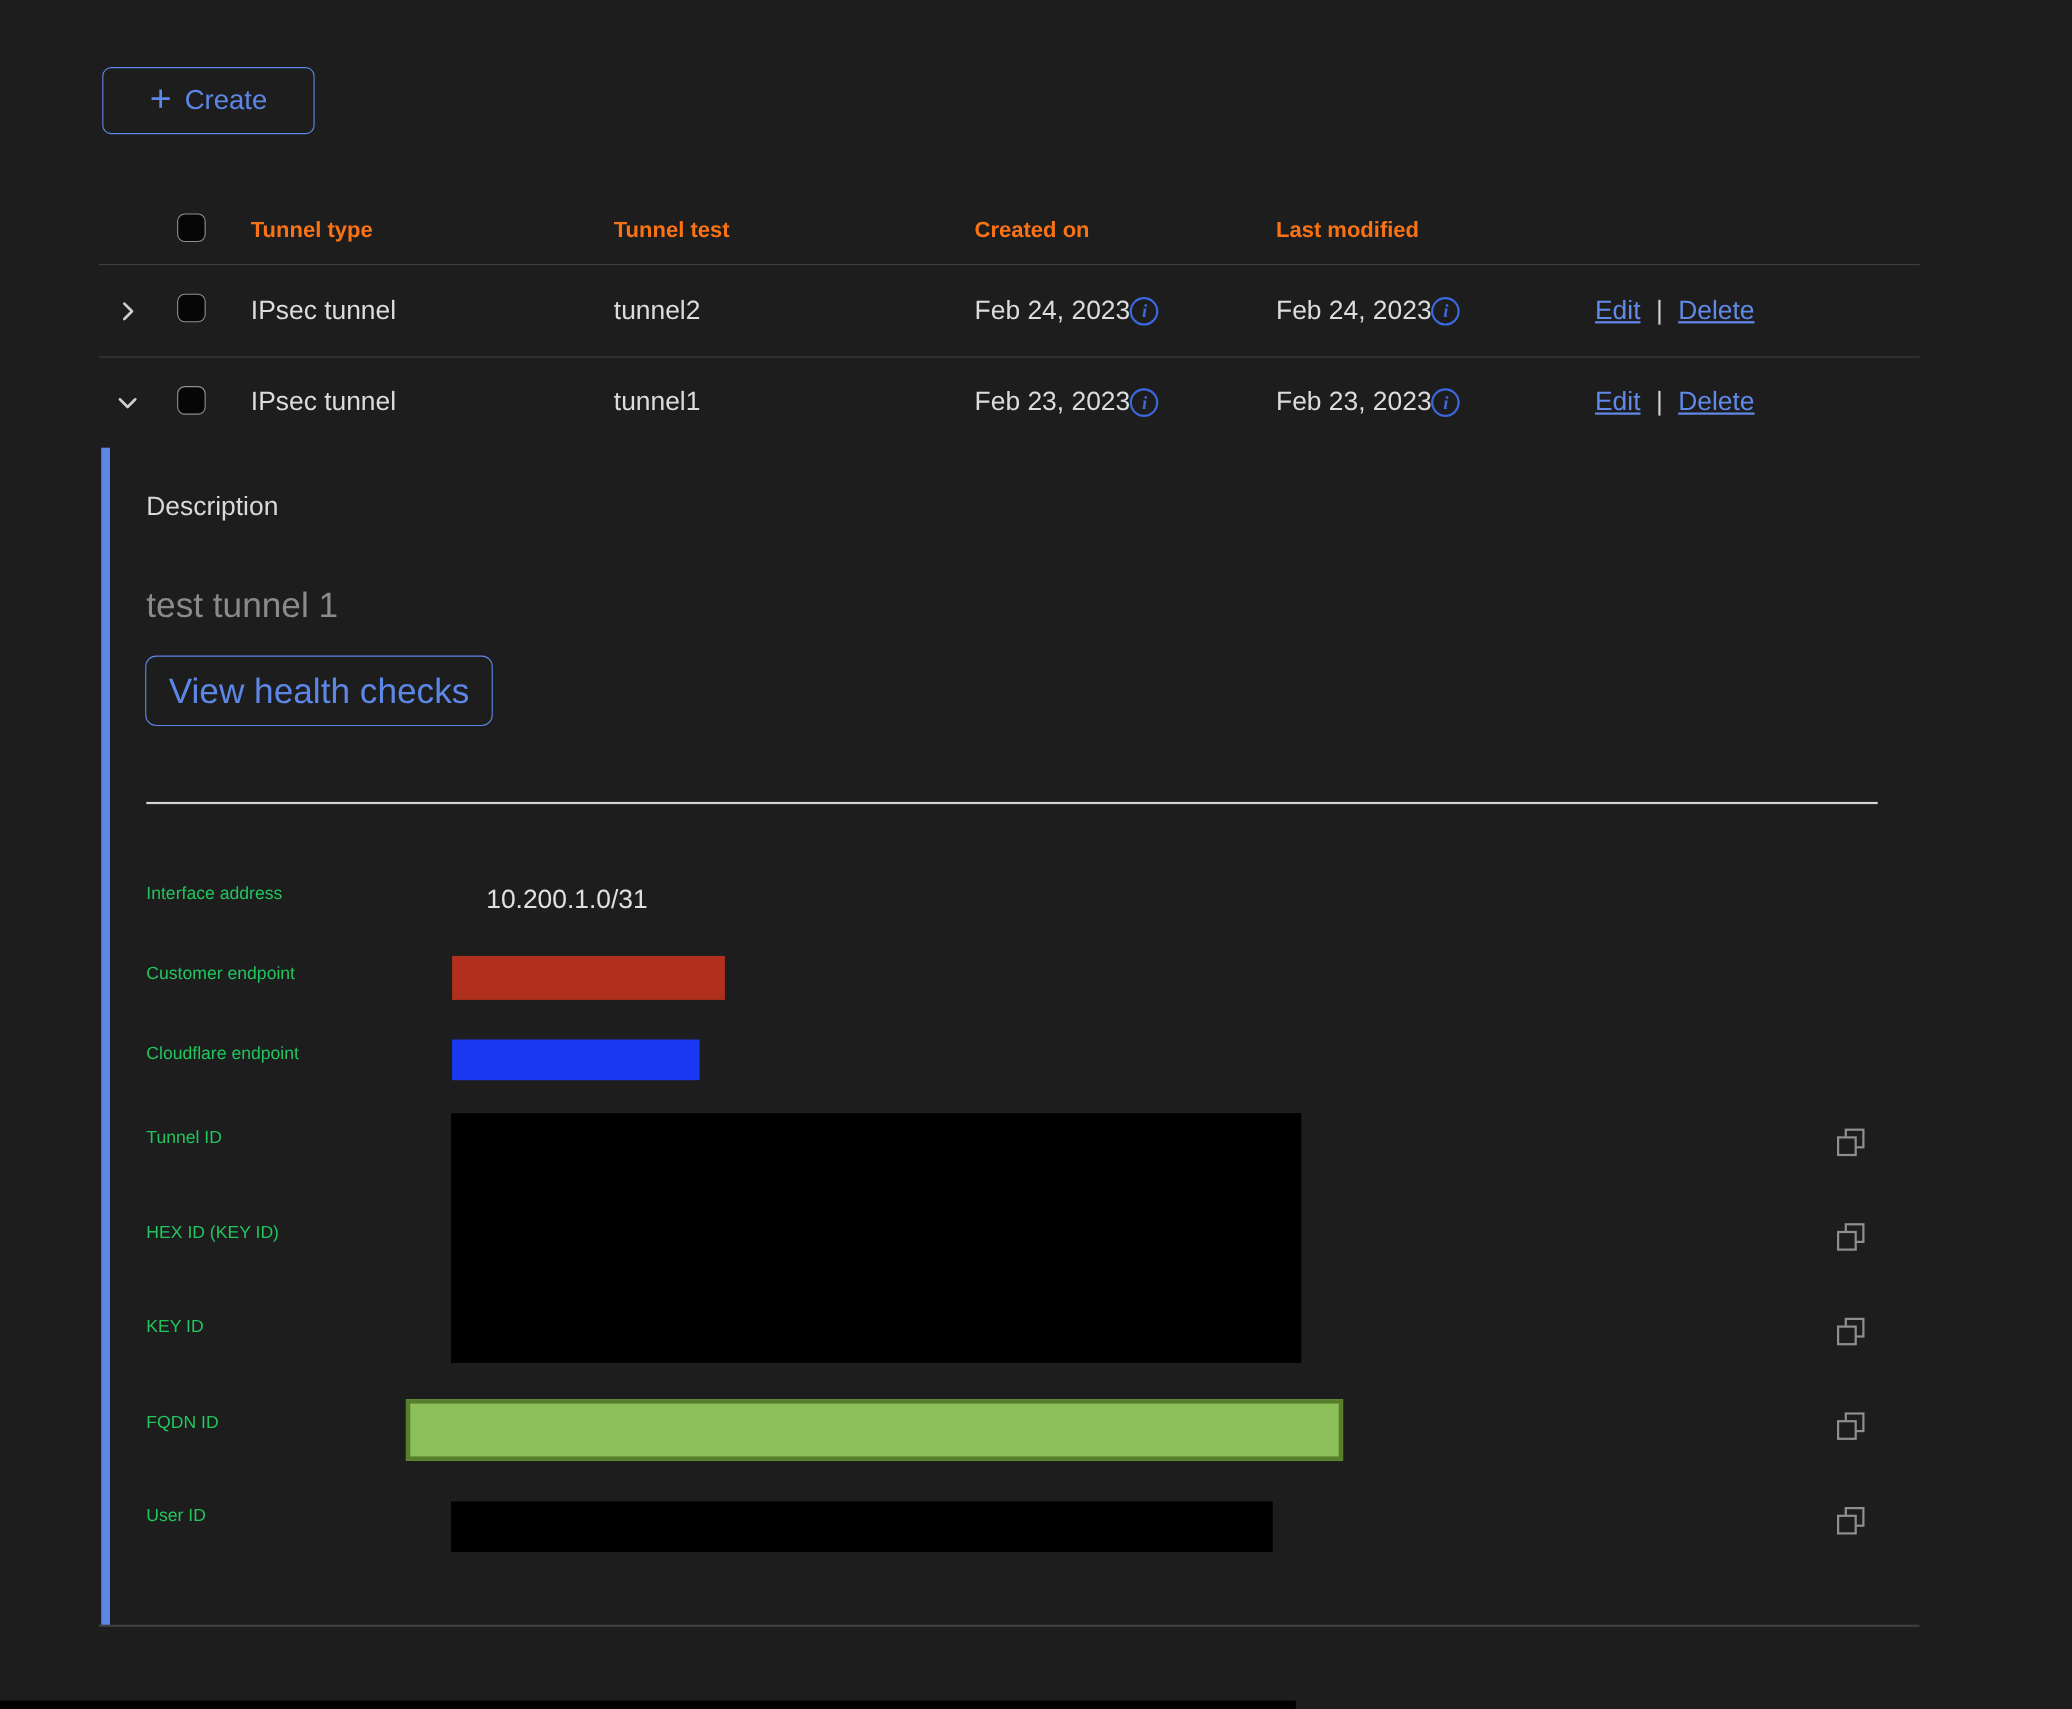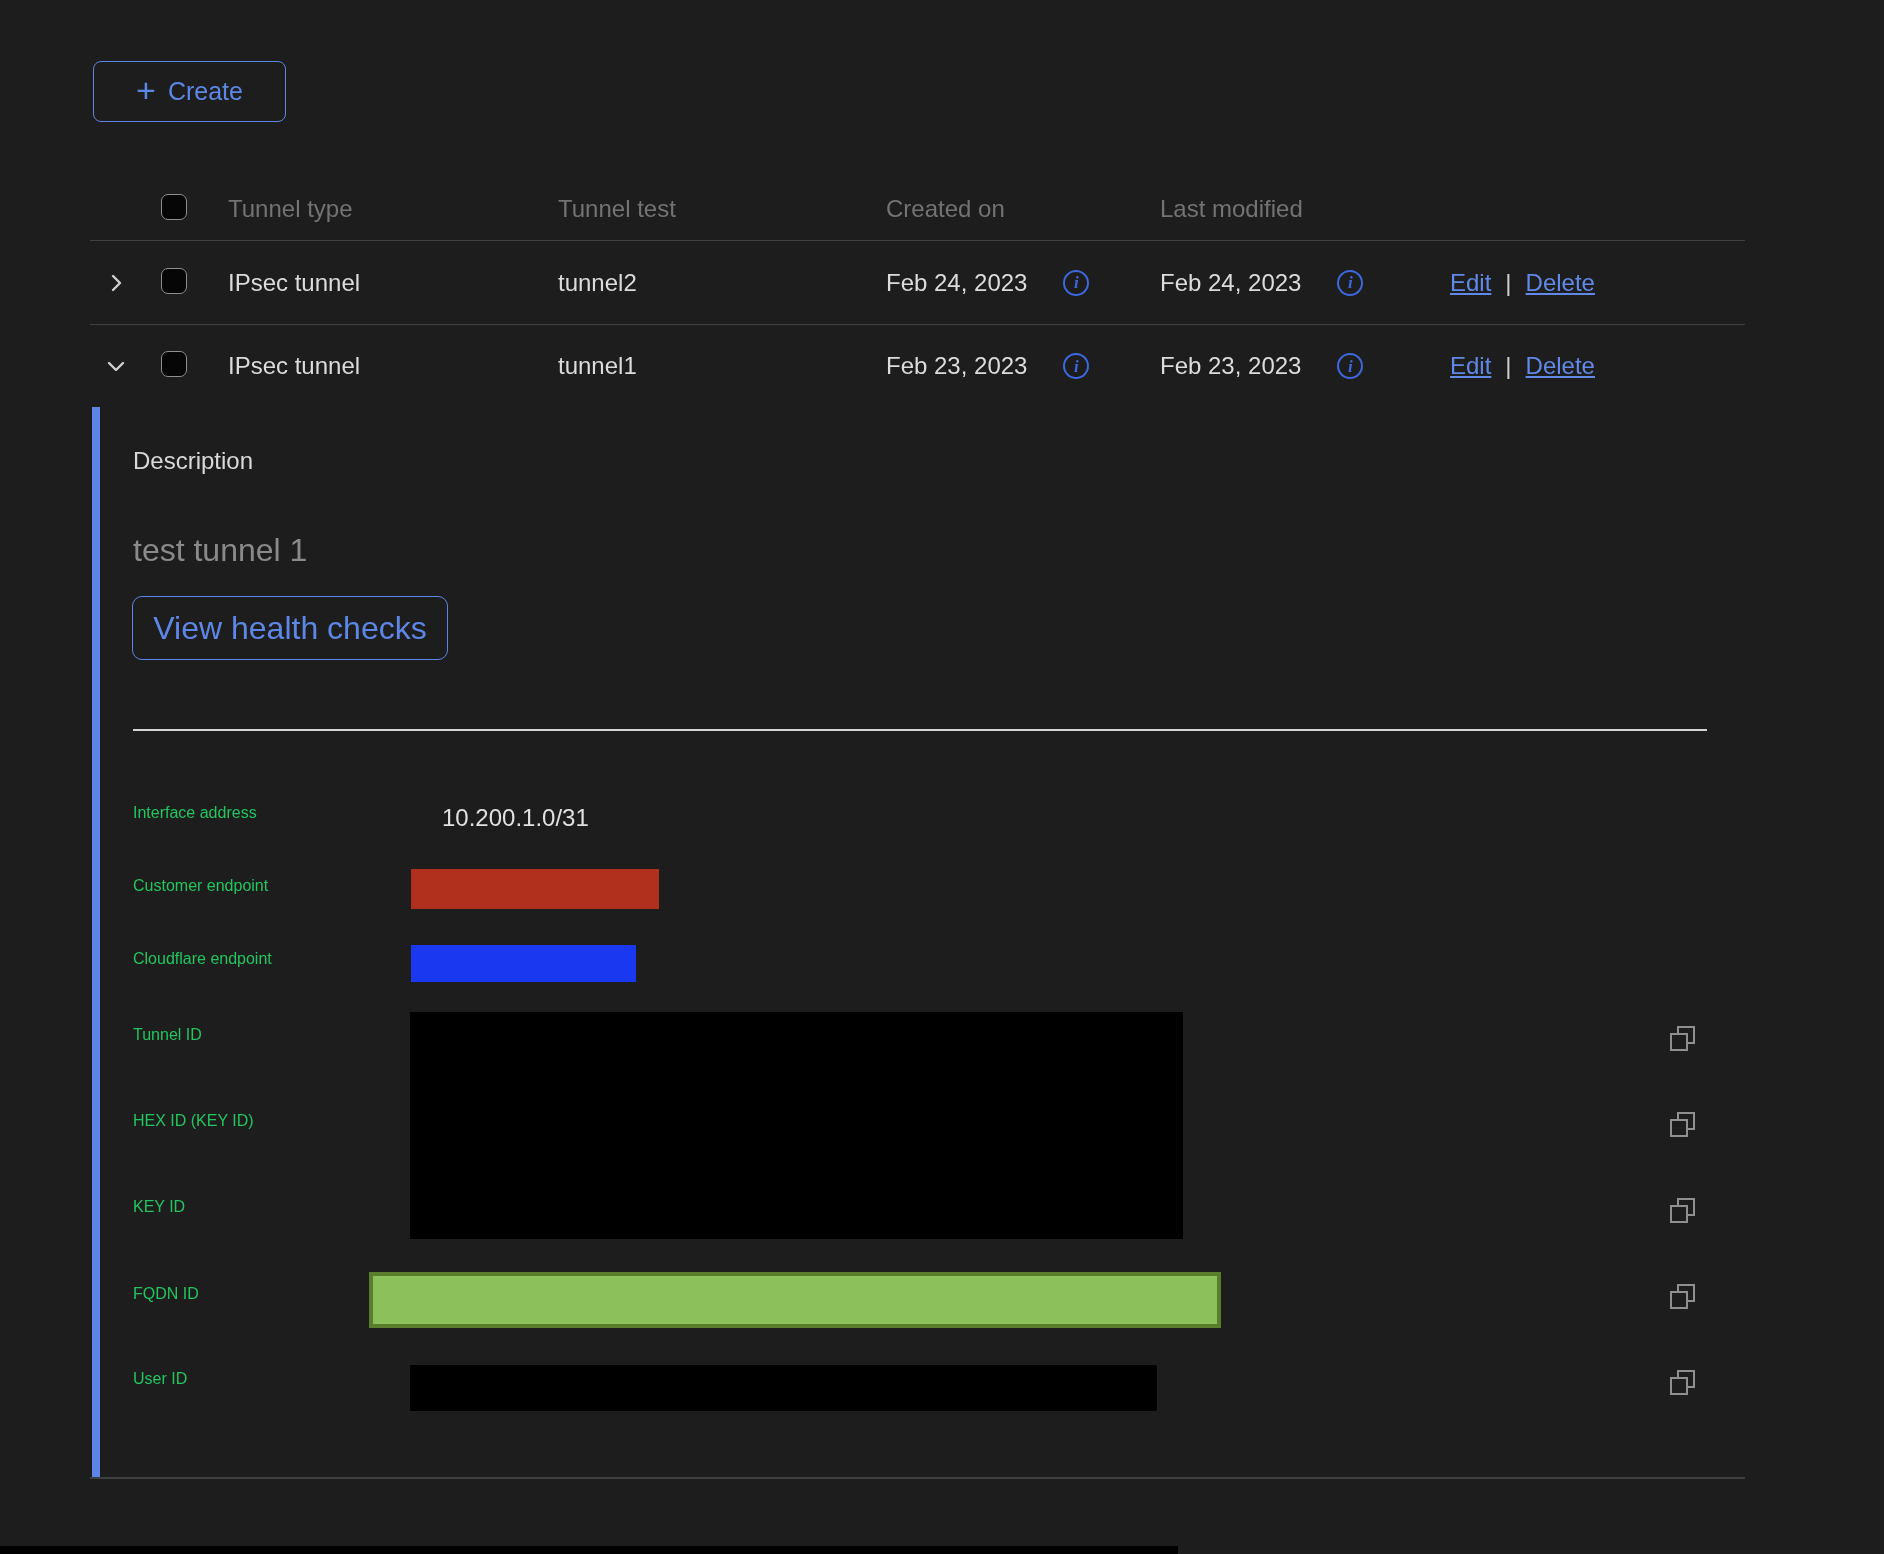--- a/index.html
+++ b/index.html
@@ -34,38 +34,38 @@
     display: grid;
     grid-template-columns: 71px 67px 330px 328px 274px 290px 1fr;
     align-items: center;
     box-sizing: border-box;
   }
   .thead { top: 178px; height: 62px; }
   .trow  { height: 84px; border-top: 1px solid #404040; }
   .row1  { top: 240px; }
   .row2  { top: 324px; height: 83px; }
 
-  .th { font-weight: normal; font-size: 24px; color: #737373; }
+  .th { font-weight: bold; font-size: 20px; color: #f97316; }
   .td { font-size: 24px; color: #dcdcdc; }
 
   .cell-expander { padding-left: 14px; display: flex; align-items: center; }
   .chev { width: 24px; height: 24px; cursor: pointer; display: inline-flex; }
   .chev svg { stroke: #cfcfcf; stroke-width: 2.4; fill: none; stroke-linecap: round; stroke-linejoin: round; }
 
   .checkbox {
     width: 26px; height: 26px;
     border: 1.5px solid #8f8f8f;
     border-radius: 7px;
     background: #060606;
     display: inline-block;
     cursor: pointer;
     box-sizing: border-box;
   }
 
-  .date-cell { display: flex; align-items: center; gap: 36px; }
+  .date-cell { display: flex; align-items: center; }
   .info-icon {
     width: 26px; height: 26px; box-sizing: border-box;
     border: 2px solid #3c68dd; border-radius: 50%;
     color: #3c68dd; font-size: 17px; line-height: 1;
     font-family: "Liberation Serif", serif; font-style: italic; font-weight: bold;
     display: inline-flex; align-items: center; justify-content: center;
     cursor: pointer;
   }
 
   .actions-cell { display: flex; align-items: center; gap: 14px; padding-right: 32px; font-size: 24px; }

